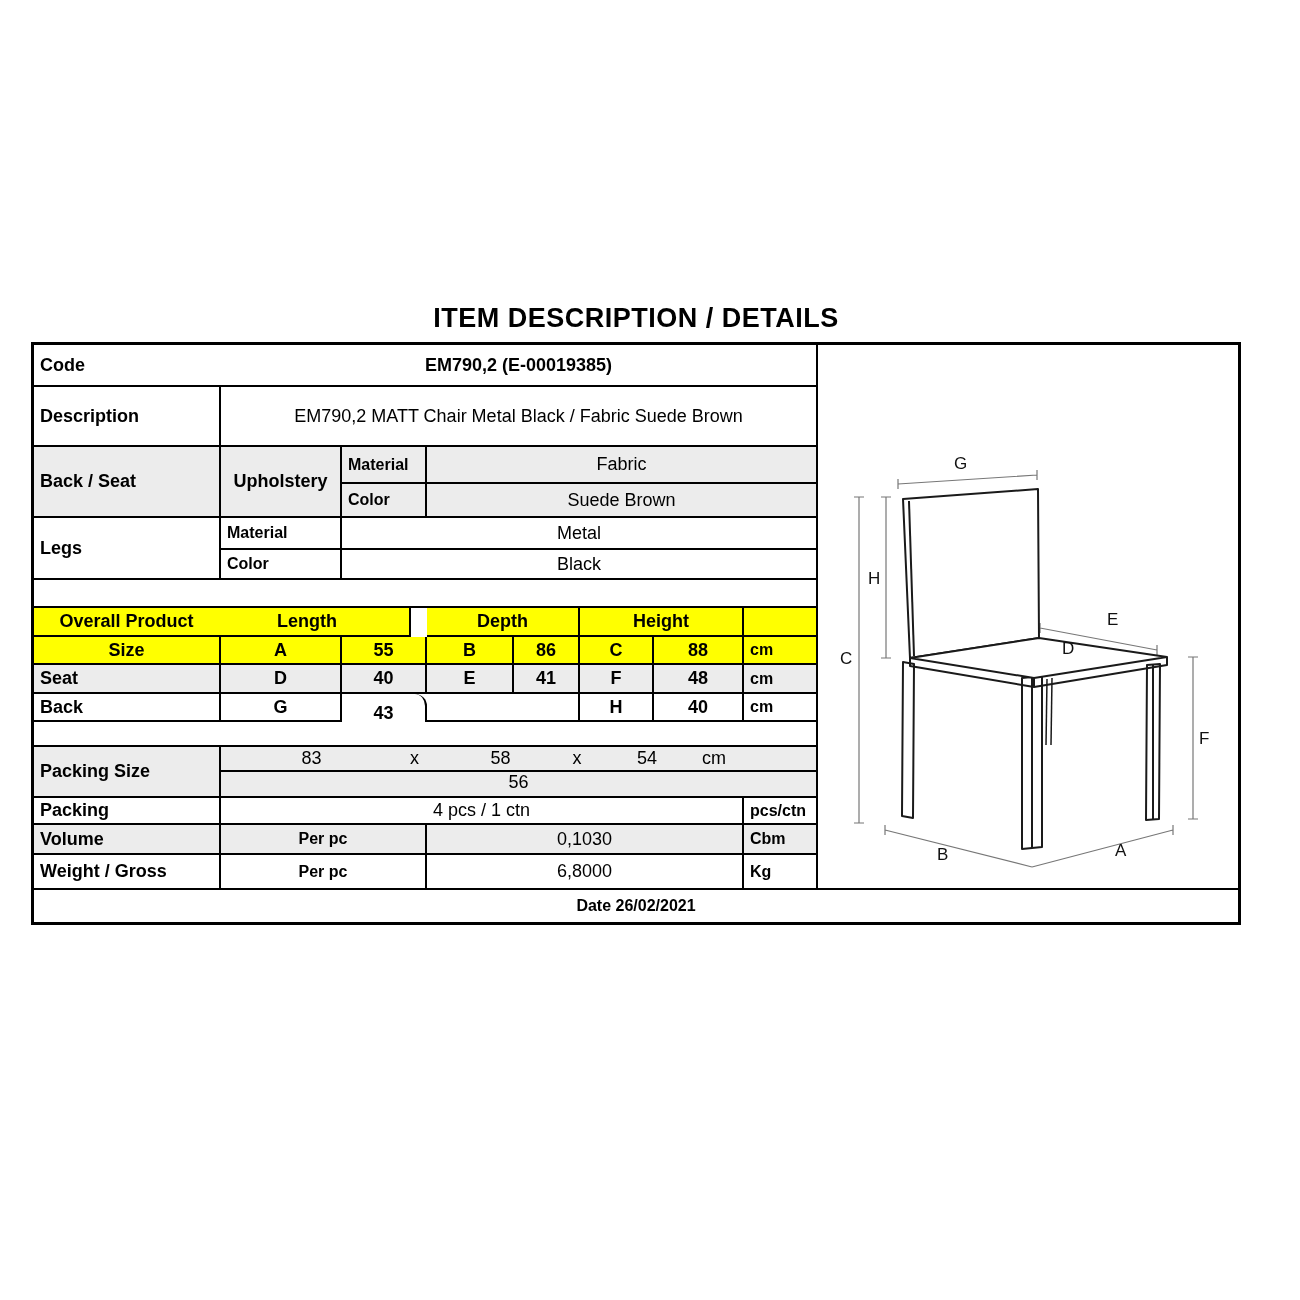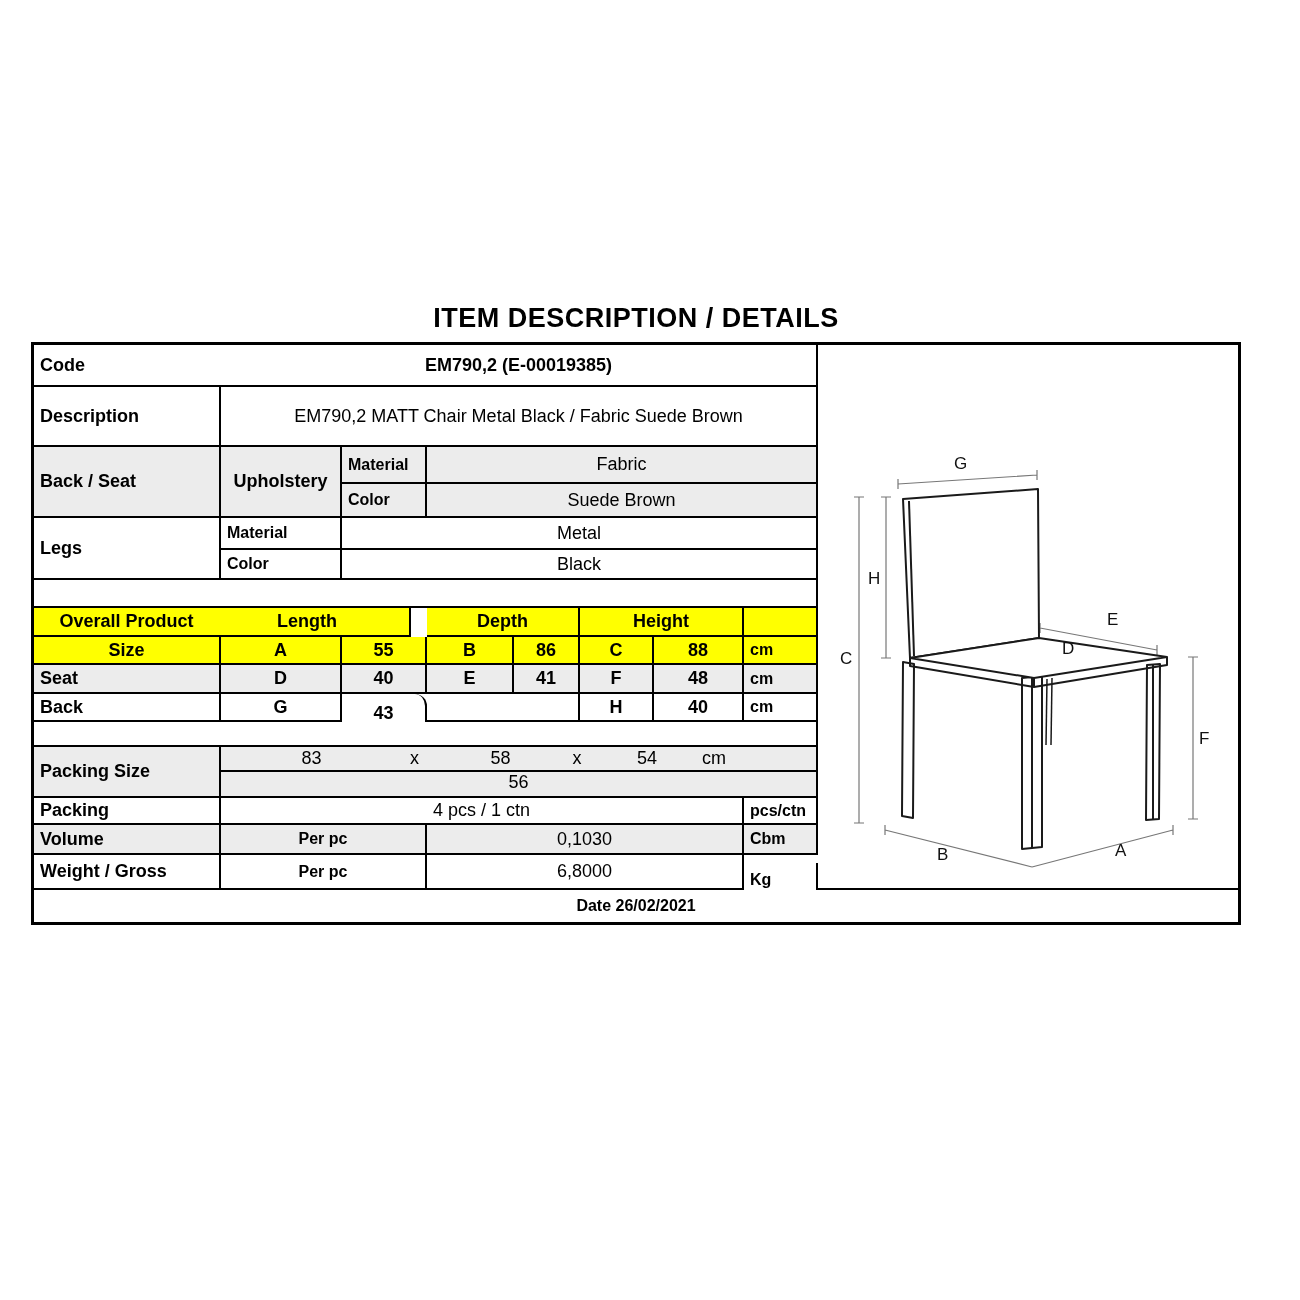--- a/index.html
+++ b/index.html
@@ -110,21 +110,21 @@
     <div class="c bold lft small" style="left:710px;top:453px;width:74px;height:27px;">pcs/ctn</div>
 
     <div class="c bold lft gray" style="left:0;top:480px;width:187px;height:30px;">Volume</div>
     <div class="c bold ctr gray small" style="left:187px;top:480px;width:206px;height:30px;">Per pc</div>
     <div class="c ctr gray" style="left:393px;top:480px;width:317px;height:30px;">0,1030</div>
     <div class="c bold lft gray small" style="left:710px;top:480px;width:74px;height:30px;">Cbm</div>
 
     <div class="c bold lft" style="left:0;top:510px;width:187px;height:35px;">Weight / Gross</div>
     <div class="c bold ctr small" style="left:187px;top:510px;width:206px;height:35px;">Per pc</div>
     <div class="c ctr" style="left:393px;top:510px;width:317px;height:35px;">6,8000</div>
-    <div class="c bold lft small" style="left:710px;top:510px;width:74px;height:35px;margin-top:8px;">Kg</div>
+    <div class="c bold lft small" style="left:710px;top:510px;width:74px;height:35px;">Kg</div>
 
     <div class="c bold ctr nbr nbb small" style="left:0;top:545px;width:1204px;height:32px;">Date 26/02/2021</div>
 
     <div class="c nbr" style="left:784px;top:102px;width:420px;height:443px;padding:0;">
       <svg width="420" height="441" viewBox="0 0 420 441">
 
         <g stroke="#777" stroke-width="1.2" fill="none">
           <path d="M41,50 V376 M36,50 H46 M36,376 H46"></path>
           <path d="M68,50 V211 M63,50 H73 M63,211 H73"></path>
           <path d="M80,37 L219,28 M80,32 V42 M219,23 V33"></path>

